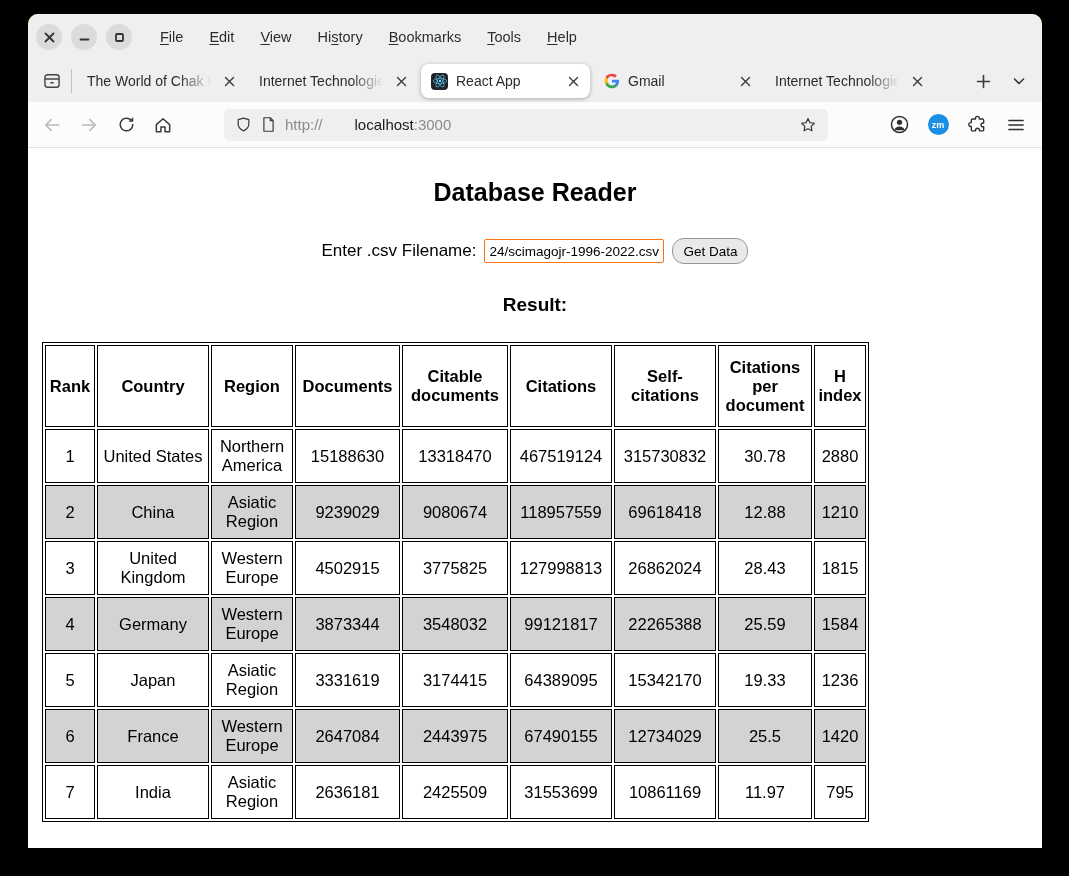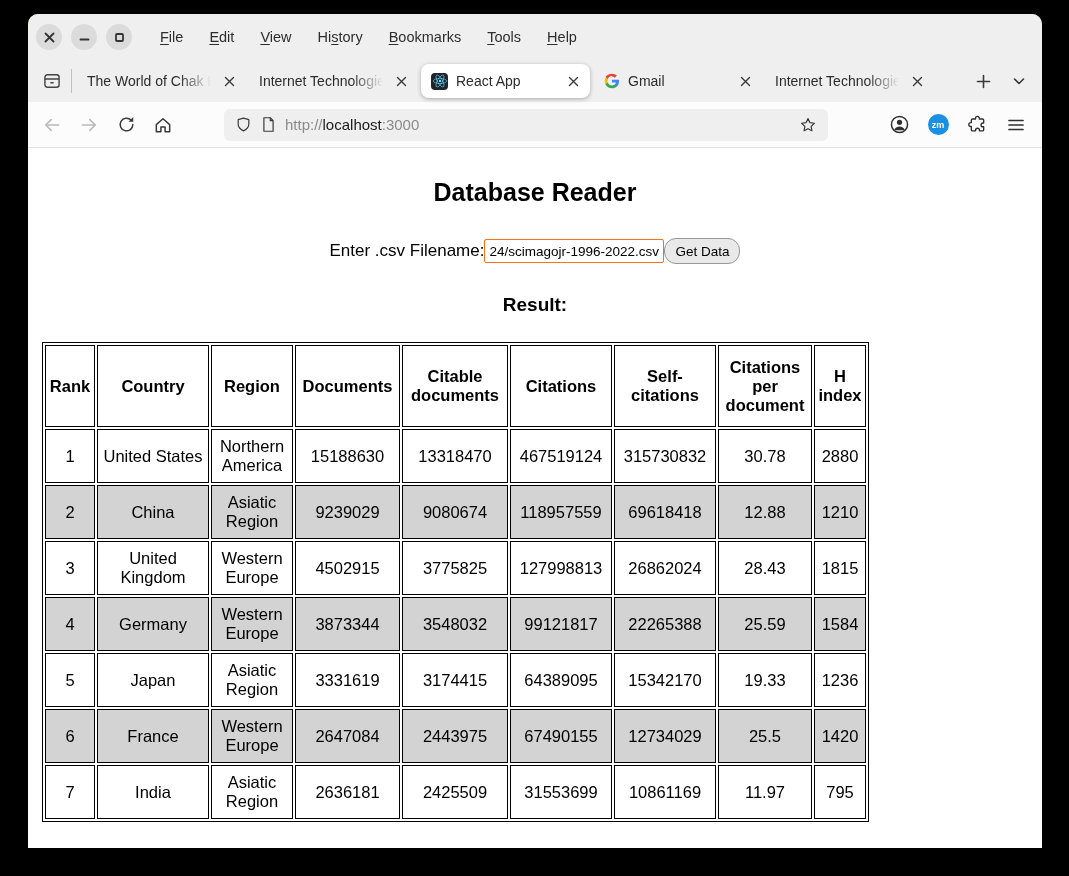--- a/index.html
+++ b/index.html
@@ -49,27 +49,27 @@
   .navbar {
     height:46px; background:#fcfcfc; display:flex; align-items:center;
     padding:0 9px; border-bottom:1px solid #e2e2e2;
   }
   .nav-group { display:flex; align-items:center; gap:7px; }
   .urlbar {
     flex:1; height:32px; background:#f0efef; border-radius:6px; margin:0 56px 0 46px;
     display:flex; align-items:center; padding:0 11px; gap:9px; font-size:15px;
   }
   .url-dim { color:#8b8b8b; }
-  .url-host { color:#1b1b1b; }
+  .url-host { color:#1b1b1b;padding-left:32px; }
   .url-spacer { flex:1; }
   .right-icons { display:flex; align-items:flex-end; gap:9px; margin-right:2px; }
   
   .content { height:700px; background:#fff; overflow:hidden; }
   .page-title { margin:30px 0 0; font-size:25px; font-weight:700; text-align:center; color:#000; }
-  .form-row { margin-top:31px; display:flex; justify-content:center; align-items:center; gap:0; font-size:17px; color:#000; }
+  .form-row { margin-top:31px; display:flex; justify-content:center; align-items:center; gap:8px; font-size:17px; color:#000; }
   .filename-input {
     width:180px; height:24px; border:1px solid #f97316; border-radius:2px;
     padding:1px 4px; font-size:13.5px; font-family:"Liberation Sans", sans-serif; color:#000;
   }
   .getdata-btn {
     height:26px; padding:0 10px; font-size:13.5px; font-family:"Liberation Sans", sans-serif;
     background:#e9e9e9; border:1px solid #979797; border-radius:12px; color:#000;
   }
   .sub-heading { font-size:19px; font-weight:700; text-align:center; color:#000; }
   .result-heading { margin:30px 0 0; }

